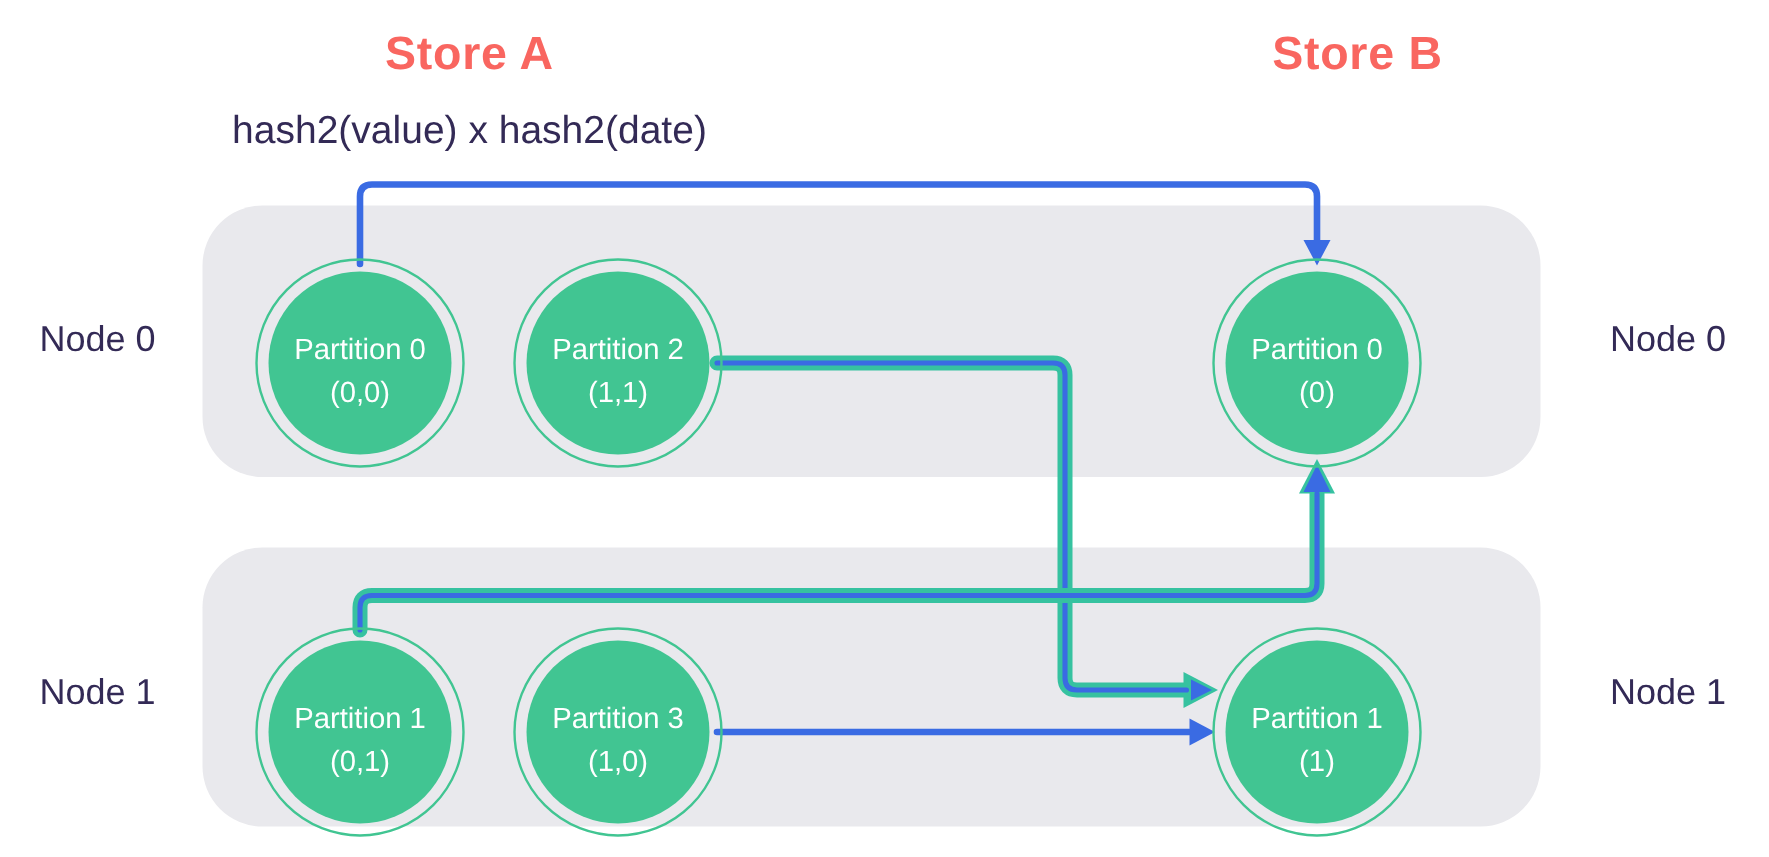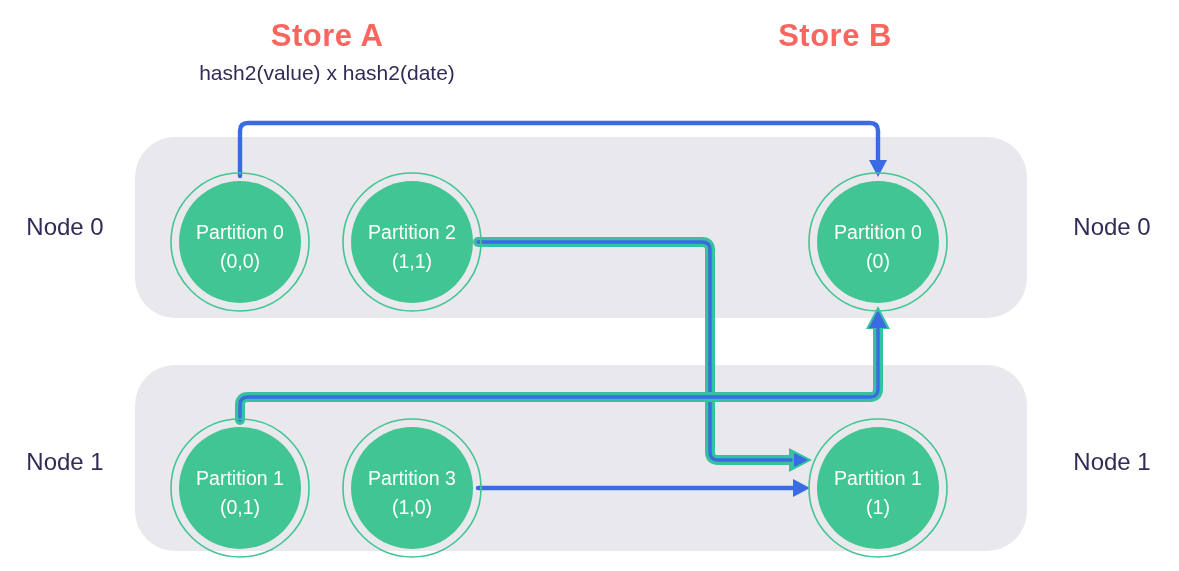--- a/index.html
+++ b/index.html
@@ -29,26 +29,26 @@
     text-align:center;
     color:var(--navy);
   }
   .store-header .title{
     font-size:31px;
     font-weight:bold;
     color:var(--coral);
     letter-spacing:0.5px;
   }
   .store-header .subtitle{
-    margin-top:7px;
-    font-size:21px;
+    margin-top:17px;
+    font-size:26px;
     color:var(--navy);
   }
-  #store-a{left:117px;}
-  #store-b{left:625px;}
+  #store-a{left:103px;}
+  #store-b{left:695px;}
   .node-label{
     position:absolute;
     width:140px;
     font-size:24px;
     color:var(--navy);
     text-align:center;
   }
   .node-label.left{left:-5px;}
   .node-label.right{left:1042px;}
   .node-label.row0{top:213px;}

